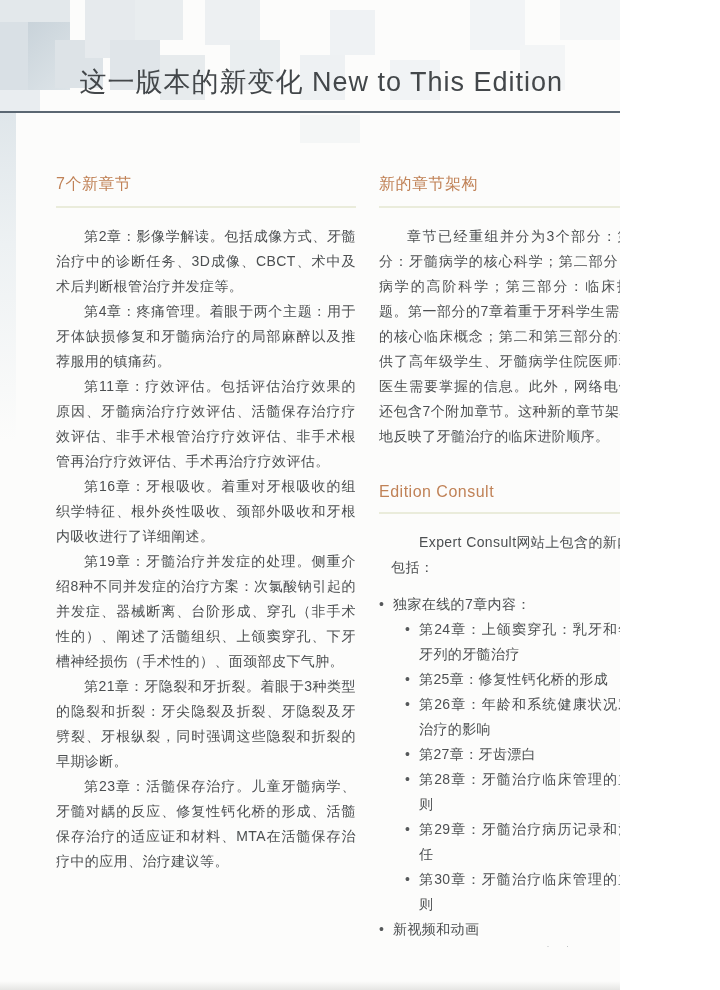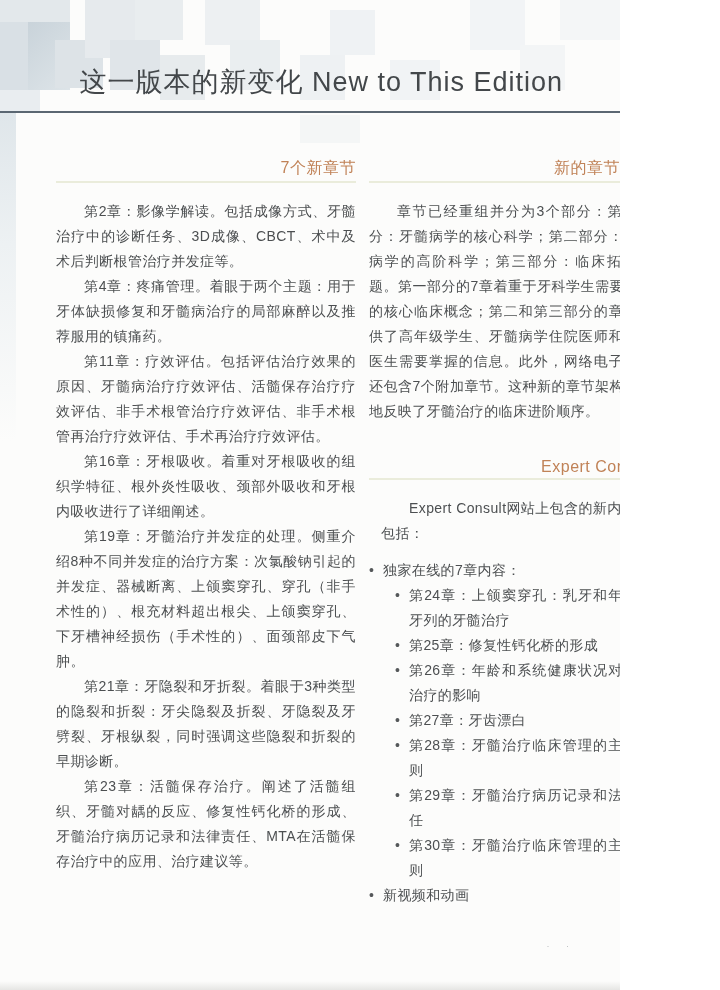--- a/index.html
+++ b/index.html
@@ -22,27 +22,26 @@
   .page-title {
     position:absolute; top:64px; right:57px;
     font-size:27px; letter-spacing:1px; color:#43474a; white-space:nowrap;
   }
   .title-rule {
     position:absolute; top:111px; left:0; width:720px; height:2px;
     background:#5b6772;
   }
   .col { position:absolute; top:158px; }
   .col-left  { left:56px;  width:300px; }
-  .col-right { left:369px; width:284px; }
+  .col-right { left:379px; width:284px; }
   .section-heading {
     font-size:16px; font-weight:normal; color:#c08257;
-    margin:0 0 16px 0; padding-bottom:2px;
+    margin:16px 0 16px 0; padding-bottom:11px;
     border-bottom:2px solid #eaecdb;
     letter-spacing:0.5px;
-    text-align:right;
   }
   .body-p {
     margin:0; font-size:14px; line-height:25px; letter-spacing:0.4px;
     text-align:justify; text-indent:2em; color:#4c4f51;
   }
   .expert-block { margin-top:34px; }
   .intro-line {
     margin:12px; font-size:14px; line-height:25px; letter-spacing:0.4px;
     text-indent:2em; color:#4c4f51;
   }
@@ -85,31 +84,31 @@
 
   <div class="page-title">这一版本的新变化 New to This Edition</div>
   <div class="title-rule"></div>
 
   <div class="col col-left">
     <h2 class="section-heading">7个新章节</h2>
     <p class="body-p">第2章：影像学解读。包括成像方式、牙髓治疗中的诊断任务、3D成像、CBCT、术中及术后判断根管治疗并发症等。</p>
     <p class="body-p">第4章：疼痛管理。着眼于两个主题：用于牙体缺损修复和牙髓病治疗的局部麻醉以及推荐服用的镇痛药。</p>
     <p class="body-p">第11章：疗效评估。包括评估治疗效果的原因、牙髓病治疗疗效评估、活髓保存治疗疗效评估、非手术根管治疗疗效评估、非手术根管再治疗疗效评估、手术再治疗疗效评估。</p>
     <p class="body-p">第16章：牙根吸收。着重对牙根吸收的组织学特征、根外炎性吸收、颈部外吸收和牙根内吸收进行了详细阐述。</p>
-    <p class="body-p">第19章：牙髓治疗并发症的处理。侧重介绍8种不同并发症的治疗方案：次氯酸钠引起的并发症、器械断离、上颌窦穿孔、穿孔（非手术性的）、根充材料超出根尖、上颌窦穿孔、下牙槽神经损伤（手术性的）、面颈部皮下气肿。</p>
+    <p class="body-p">第19章：牙髓治疗并发症的处理。侧重介绍8种不同并发症的治疗方案：次氯酸钠引起的并发症、器械断离、台阶形成、穿孔（非手术性的）、阐述了活髓组织、上颌窦穿孔、下牙槽神经损伤（手术性的）、面颈部皮下气肿。</p>
     <p class="body-p">第21章：牙隐裂和牙折裂。着眼于3种类型的隐裂和折裂：牙尖隐裂及折裂、牙隐裂及牙劈裂、牙根纵裂，同时强调这些隐裂和折裂的早期诊断。</p>
-    <p class="body-p">第23章：活髓保存治疗。阐述了活髓组织、牙髓对龋的反应、修复性钙化桥的形成、牙髓治疗病历记录和法律责任、MTA在活髓保存治疗中的应用、治疗建议等。</p>
+    <p class="body-p">第23章：活髓保存治疗。儿童牙髓病学、牙髓对龋的反应、修复性钙化桥的形成、活髓保存治疗的适应证和材料、MTA在活髓保存治疗中的应用、治疗建议等。</p>
   </div>
 
   <div class="col col-right">
     <h2 class="section-heading">新的章节架构</h2>
     <p class="body-p">章节已经重组并分为3个部分：第一部分：牙髓病学的核心科学；第二部分：牙髓病学的高阶科学；第三部分：临床拓展专题。第一部分的7章着重于牙科学生需要掌握的核心临床概念；第二和第三部分的章节提供了高年级学生、牙髓病学住院医师和专科医生需要掌握的信息。此外，网络电子版本还包含7个附加章节。这种新的章节架构更好地反映了牙髓治疗的临床进阶顺序。</p>
 
     <div class="expert-block">
-      <h2 class="section-heading">Expert Consult</h2>
+      <h2 class="section-heading">Edition Consult</h2>
       <p class="intro-line">Expert Consult网站上包含的新内容包括：</p>
 
       <ul class="blist">
         <li>
           <span class="bullet">•</span>
           <span>独家在线的7章内容：</span>
         </li>
       </ul>
 
       <ul class="blist sublist">

